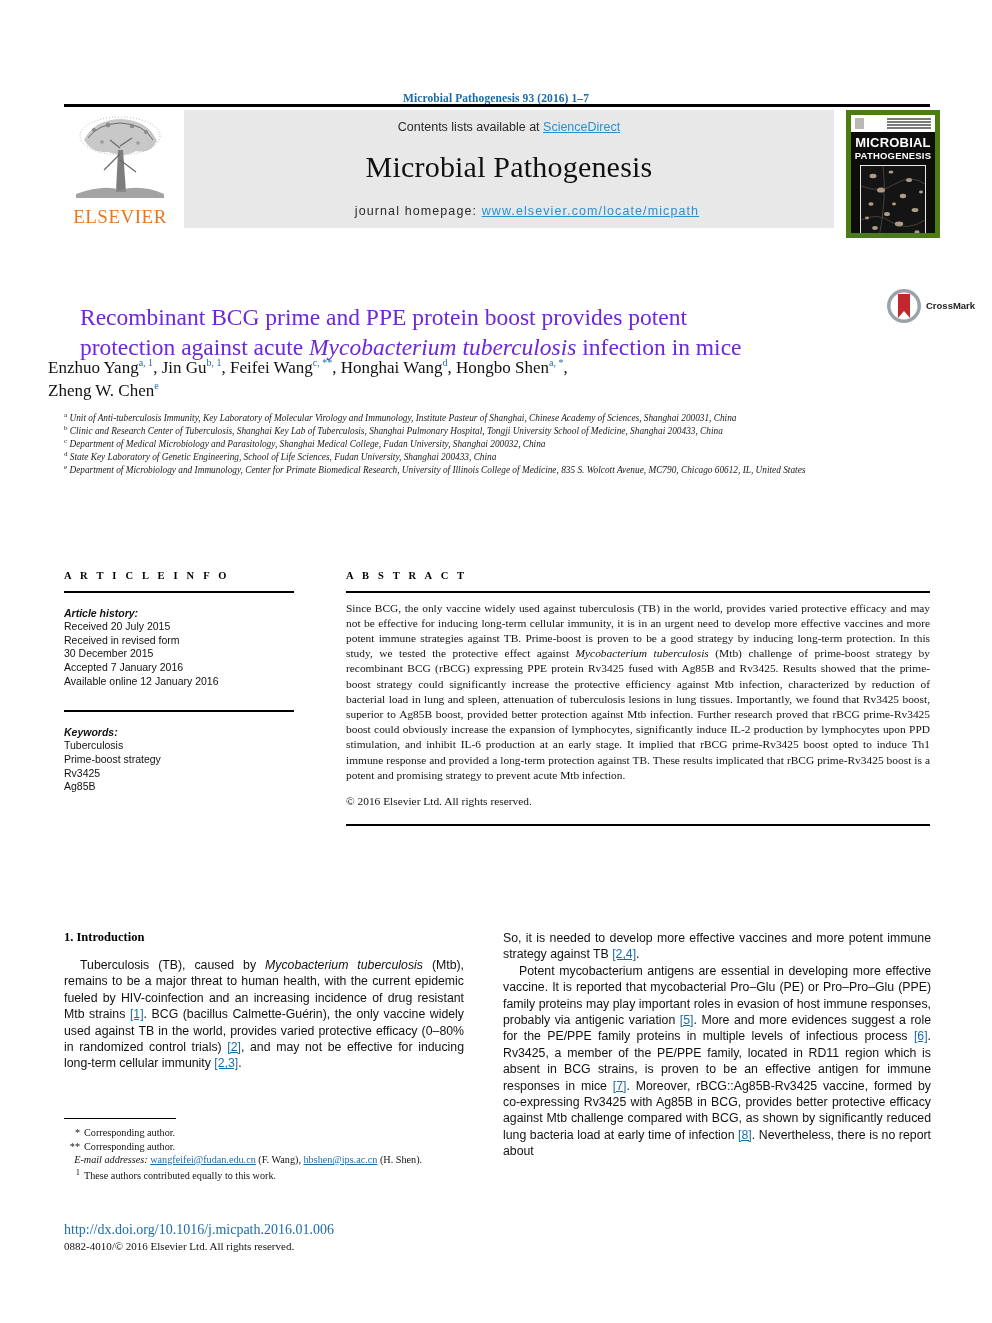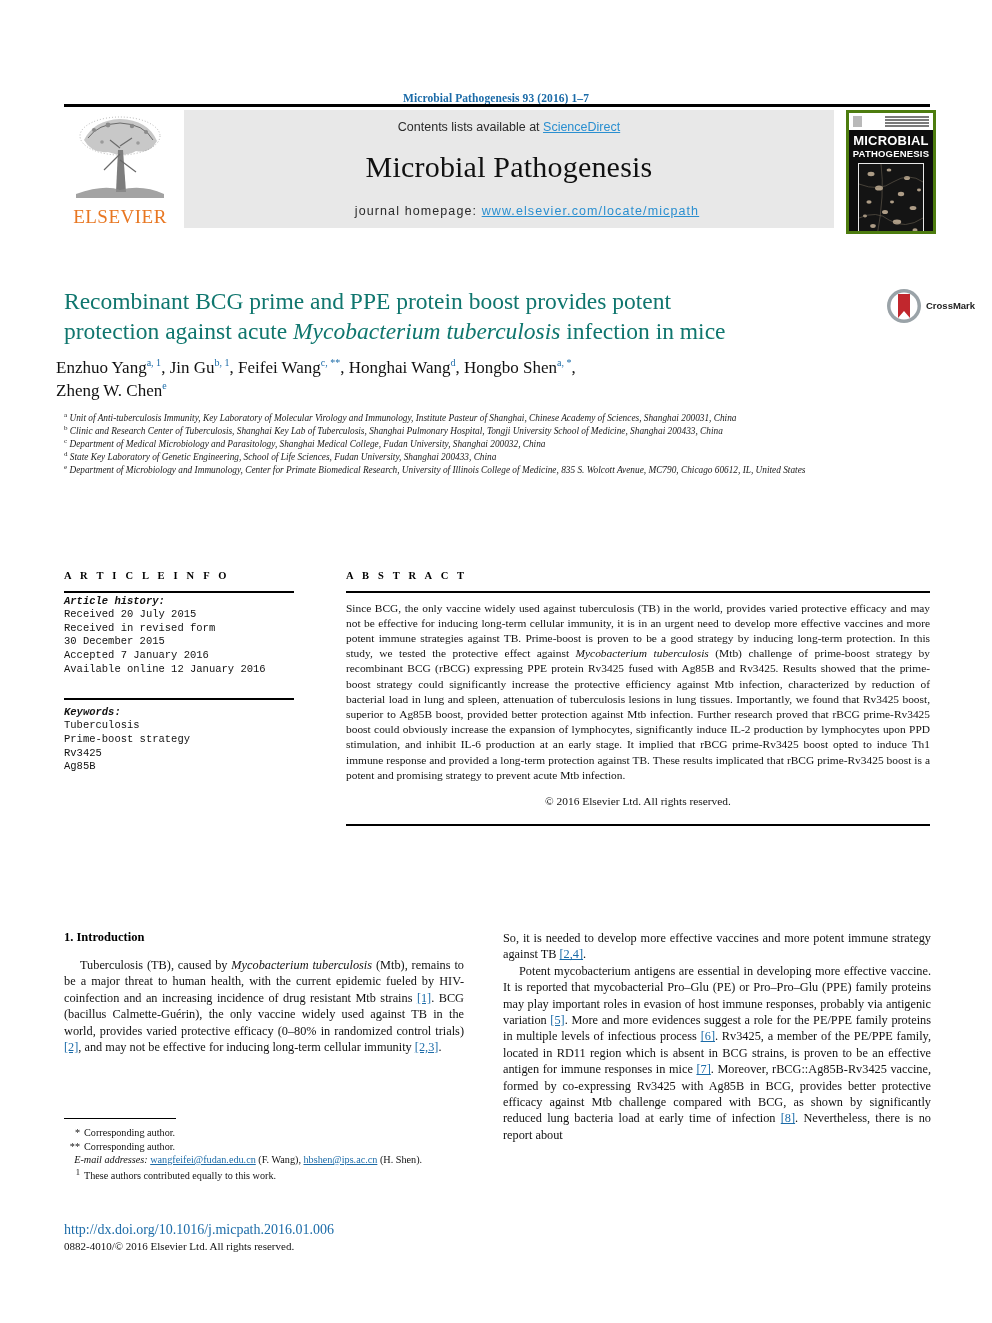--- a/index.html
+++ b/index.html
@@ -102,21 +102,21 @@
   .homepage-url {
     color: #2a8fd0;
     letter-spacing: 1.1px;
   }
   .cover-thumb {
     position: absolute;
     left: 782px; top: 6px;
     width: 84px;
     height: 118px;
     background: #0d0d0d;
-    border: 3px solid #4d7c0f;
+    border: 5px solid #4d7c0f;
     overflow: hidden;
   }
   .cover-topbar {
     height: 17px;
     background: #ffffff;
     position: relative;
   }
   .cover-topbar .c-lines {
     position: absolute;
     right: 4px; top: 3px;
@@ -154,23 +154,23 @@
   
   .title-block {
     position: absolute;
     left: 64px; top: 286px;
     width: 790px;
   }
   .paper-title {
     font-family: "Liberation Serif", serif;
     font-size: 23.5px;
     line-height: 30px;
-    color: #0f766e;
+    color: #6d28d9;
     font-weight: normal;
-    margin: 0;
+    margin: 16px;
   }
   .paper-title i { font-style: italic; }
 
   .crossmark {
     position: absolute;
     left: 886px; top: 288px;
     width: 86px;
     height: 40px;
   }
   .cm-badge {
@@ -182,21 +182,21 @@
     position: absolute;
     left: 40px; top: 12px;
     font-family: "Liberation Sans", sans-serif;
     font-size: 9.5px;
     font-weight: bold;
     color: #222;
   }
 
   .authors {
     position: absolute;
-    left: 56px; top: 356px;
+    left: 48px; top: 356px;
     width: 830px;
     font-family: "Liberation Serif", serif;
     font-size: 17px;
     line-height: 23px;
     color: #111;
   }
   .authors sup {
     color: #1b6ba8;
     font-size: 10px;
     vertical-align: super;
@@ -239,22 +239,22 @@
     letter-spacing: 3.2px;
     color: #000;
   }
   .hrule {
     margin-top: 10px;
     height: 1.6px;
     background: #000;
   }
   .hrule.wide { width: 230px; }
   .info-body {
-    margin-top: 2px;
-    font-family: Liberation Mono, monospace;
+    margin-top: 14px;
+    font-family: Liberation Sans, sans-serif;
     font-size: 10.5px;
     line-height: 13.6px;
     color: #111;
   }
   .info-body .lbl { font-style: italic; font-weight: bold; }
   .info-gap { height: 16px; }
   .info-rule2 {
     width: 230px;
     height: 1.6px;
     background: #000;
@@ -264,21 +264,21 @@
     margin-top: 8px;
     font-family: "Liberation Serif", serif;
     font-size: 11.4px;
     line-height: 15.2px;
     text-align: justify;
     color: #111;
   }
   .abs-body i { font-style: italic; }
   .abs-copy {
     margin-top: 12px;
-    text-align: center;
+    text-align: left;
     font-family: "Liberation Serif", serif;
     font-size: 11.4px;
     color: #111;
   }
   .abs-bottom-rule {
     margin-top: 17px;
     height: 1.6px;
     background: #000;
     width: 584px;
   }
@@ -294,21 +294,21 @@
     left: 503px; top: 930px;
     width: 428px;
   }
   .sec-title {
     font-family: "Liberation Serif", serif;
     font-size: 12.5px;
     font-weight: bold;
     margin: 0 0 12px 0;
   }
   .para {
-    font-family: Liberation Serif, serif;
+    font-family: Liberation Sans, sans-serif;
     font-size: 12.3px;
     line-height: 16.4px;
     text-align: justify;
     margin: 0;
     color: #111;
   }
   .para.indent { text-indent: 16px; }
   .para i { font-style: italic; }
   .ref { color: #1b6ba8; }
 

